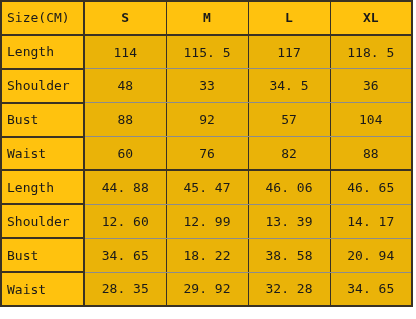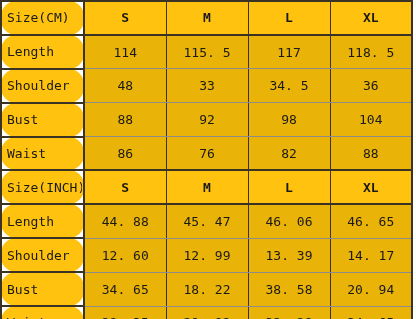--- a/index.html
+++ b/index.html
@@ -39,21 +39,20 @@
     white-space: nowrap;
     overflow: hidden;
   }
 
   .size-chart td.label {
     background: #ffc20e;
     text-align: left;
     padding-left: 5px;
     border-bottom: 2px solid #3a3223;
     border-right: 2px solid #3a3223;
-    border-radius: 15px;
   }
 
   .size-chart tr.header-row td {
     background: #ffc20e;
     border-bottom: 2px solid #3a3223;
     font-weight: bold;
   }
 
   .size-chart tr.header-row td.label {
     font-weight: normal;
@@ -98,39 +97,32 @@
       <td>48</td>
       <td>33</td>
       <td>34. 5</td>
       <td>36</td>
     </tr>
 
     <tr>
       <td class="label">Bust</td>
       <td>88</td>
       <td>92</td>
-      <td>98</td>
+      <td>57</td>
       <td>104</td>
     </tr>
 
     <tr class="last-row">
       <td class="label">Waist</td>
-      <td>86</td>
+      <td>60</td>
       <td>76</td>
       <td>82</td>
       <td>88</td>
     </tr>
 
-    <tr class="header-row">
-      <td class="label">Size(INCH)</td>
-      <td>S</td>
-      <td>M</td>
-      <td>L</td>
-      <td>XL</td>
-    </tr>
 
     <tr>
       <td class="label">Length</td>
       <td>44. 88</td>
       <td>45. 47</td>
       <td>46. 06</td>
       <td>46. 65</td>
     </tr>
 
     <tr>

